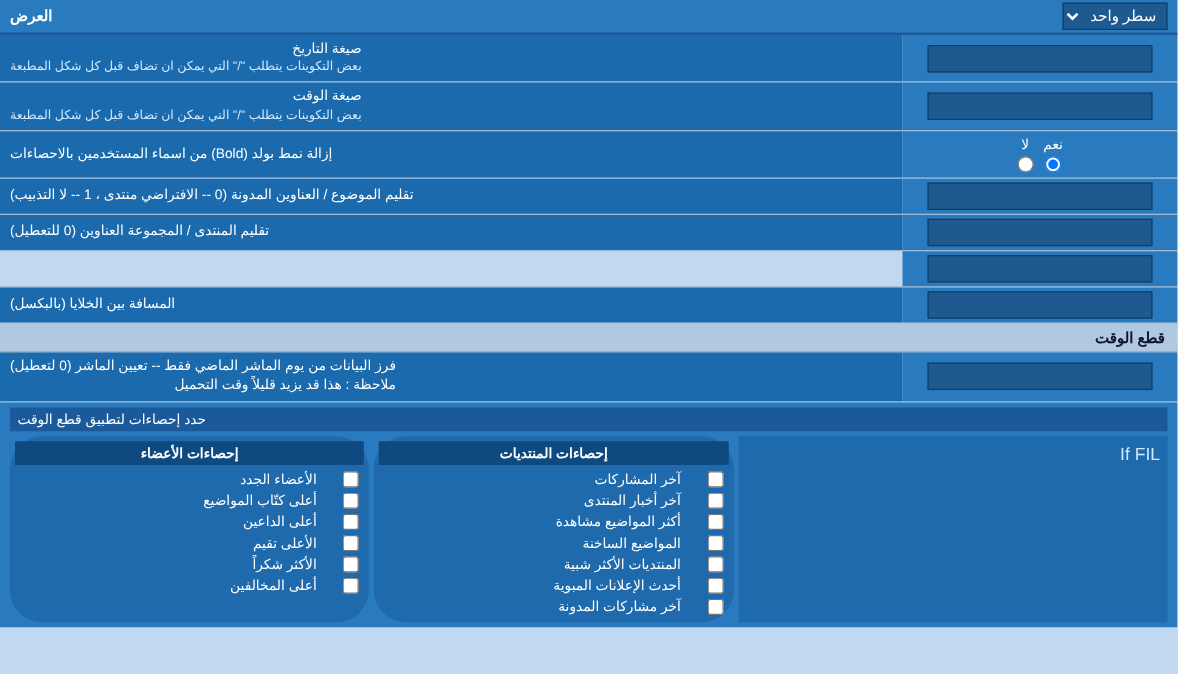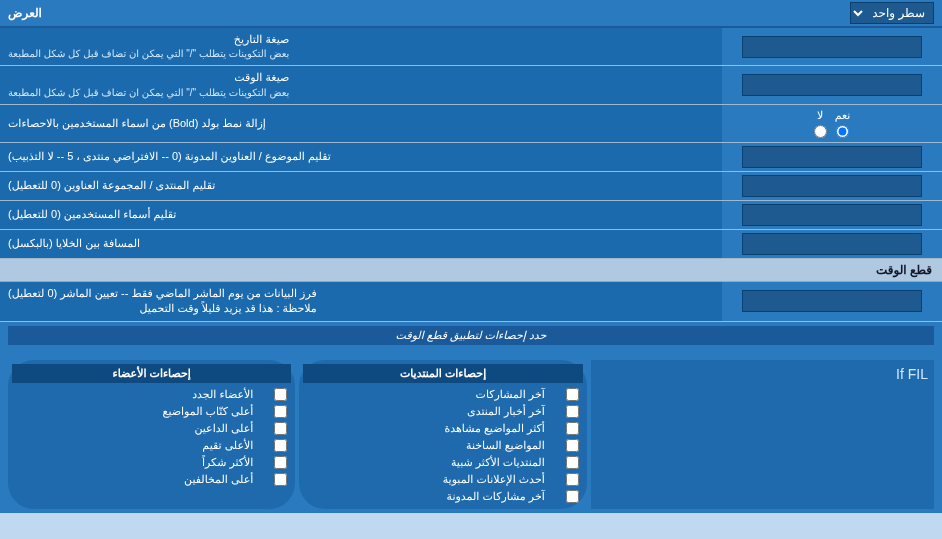--- a/index.html
+++ b/index.html
@@ -106,24 +106,23 @@
     .stats-section {
       background: #2a7abf;
       padding: 4px 8px;
     }
     .stats-header-row {
       display: flex;
       background: #1a5a9a;
       color: #fff;
       font-size: 11px;
       padding: 3px 6px;
-      margin-bottom: 15px;
-      align-items: center;
-      justify-content: center;
-      font-style: italic;
+      margin-bottom: 4px;
+      align-items: center;
+      justify-content: flex-end;
     }
     .stats-columns {
       display: flex;
       gap: 4px;
     }
     .stats-col {
       flex: 1;
       background: #1e6aad;
       padding: 4px;
       border-radius: 26px;
@@ -206,35 +205,34 @@
         <input type="radio" name="bold" value="no" style="">
       </label>
     </div>
     <div class="row-label">إزالة نمط بولد (Bold) من اسماء المستخدمين بالاحصاءات</div>
   </div>
 
   <div class="row">
     <div class="row-input">
       <input type="text" style="">
     </div>
-    <div class="row-label">تقليم الموضوع / العناوين المدونة (0 -- الافتراضي منتدى ، 5 -- لا التذبيب)</div>
+    <div class="row-label">تقليم الموضوع / العناوين المدونة (0 -- الافتراضي منتدى ، 1 -- لا التذبيب)</div>
   </div>
 
   <div class="row">
     <div class="row-input">
       <input type="text" style="">
     </div>
     <div class="row-label">تقليم المنتدى / المجموعة العناوين (0 للتعطيل)</div>
   </div>
 
   <div class="row">
     <div class="row-input">
       <input type="text" style="">
     </div>
-    <div class="row-label">تقليم أسماء المستخدمين (0 للتعطيل)</div>
   </div>
 
   <div class="row">
     <div class="row-input">
       <input type="text" style="">
     </div>
     <div class="row-label">المسافة بين الخلايا (بالبكسل)</div>
   </div>
 
   <div class="section-header">قطع الوقت</div>

